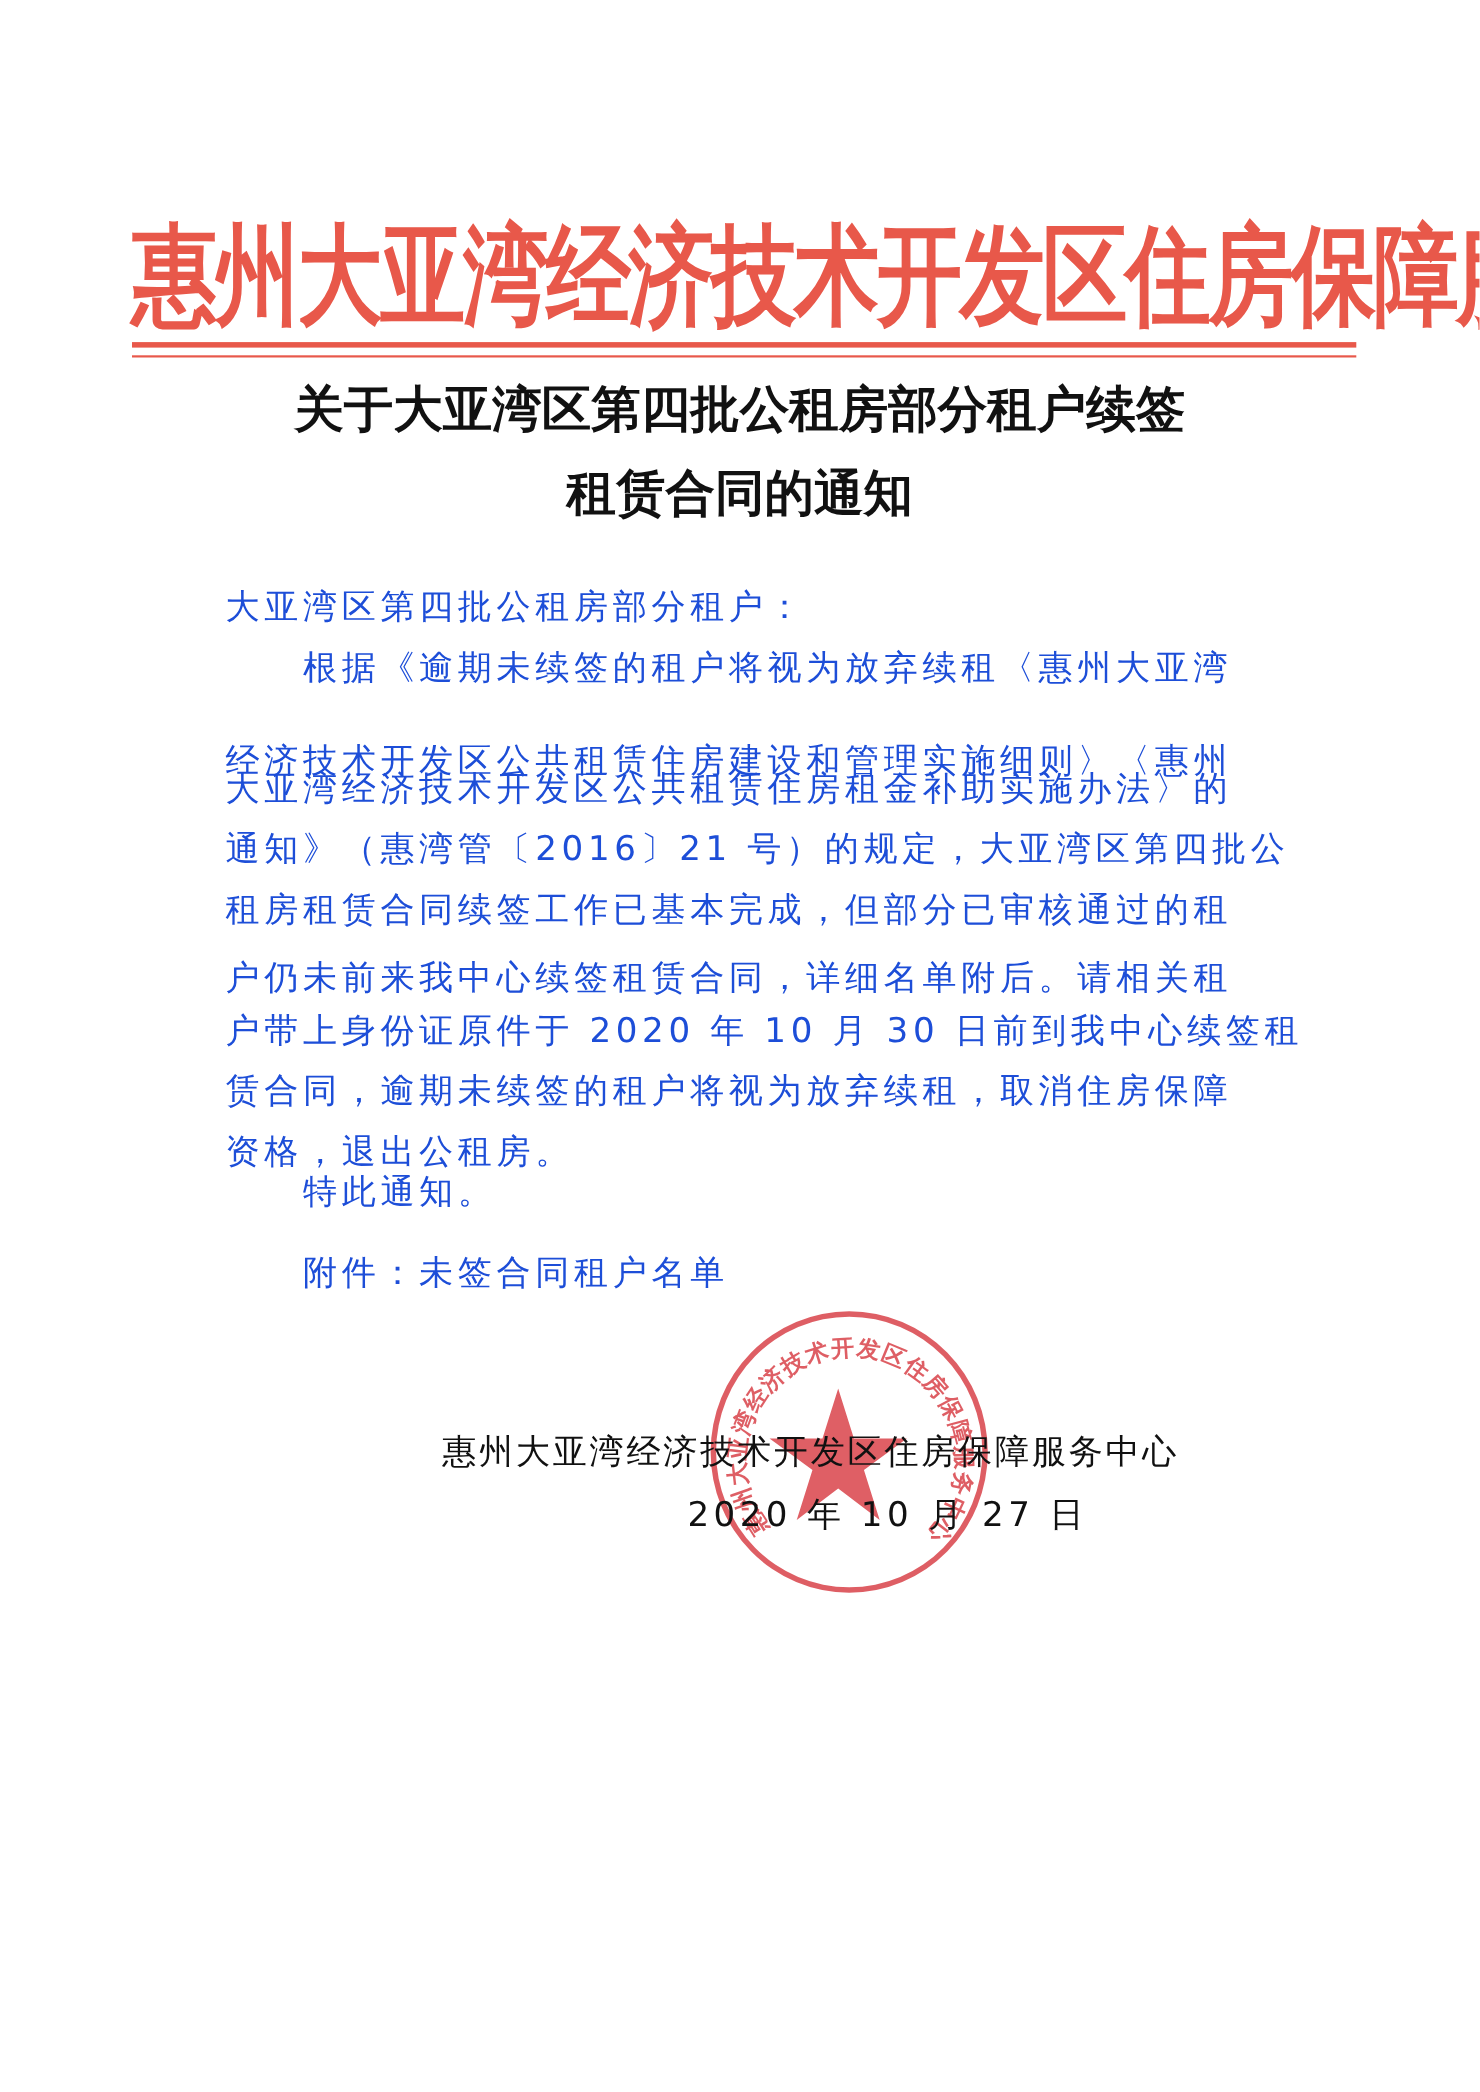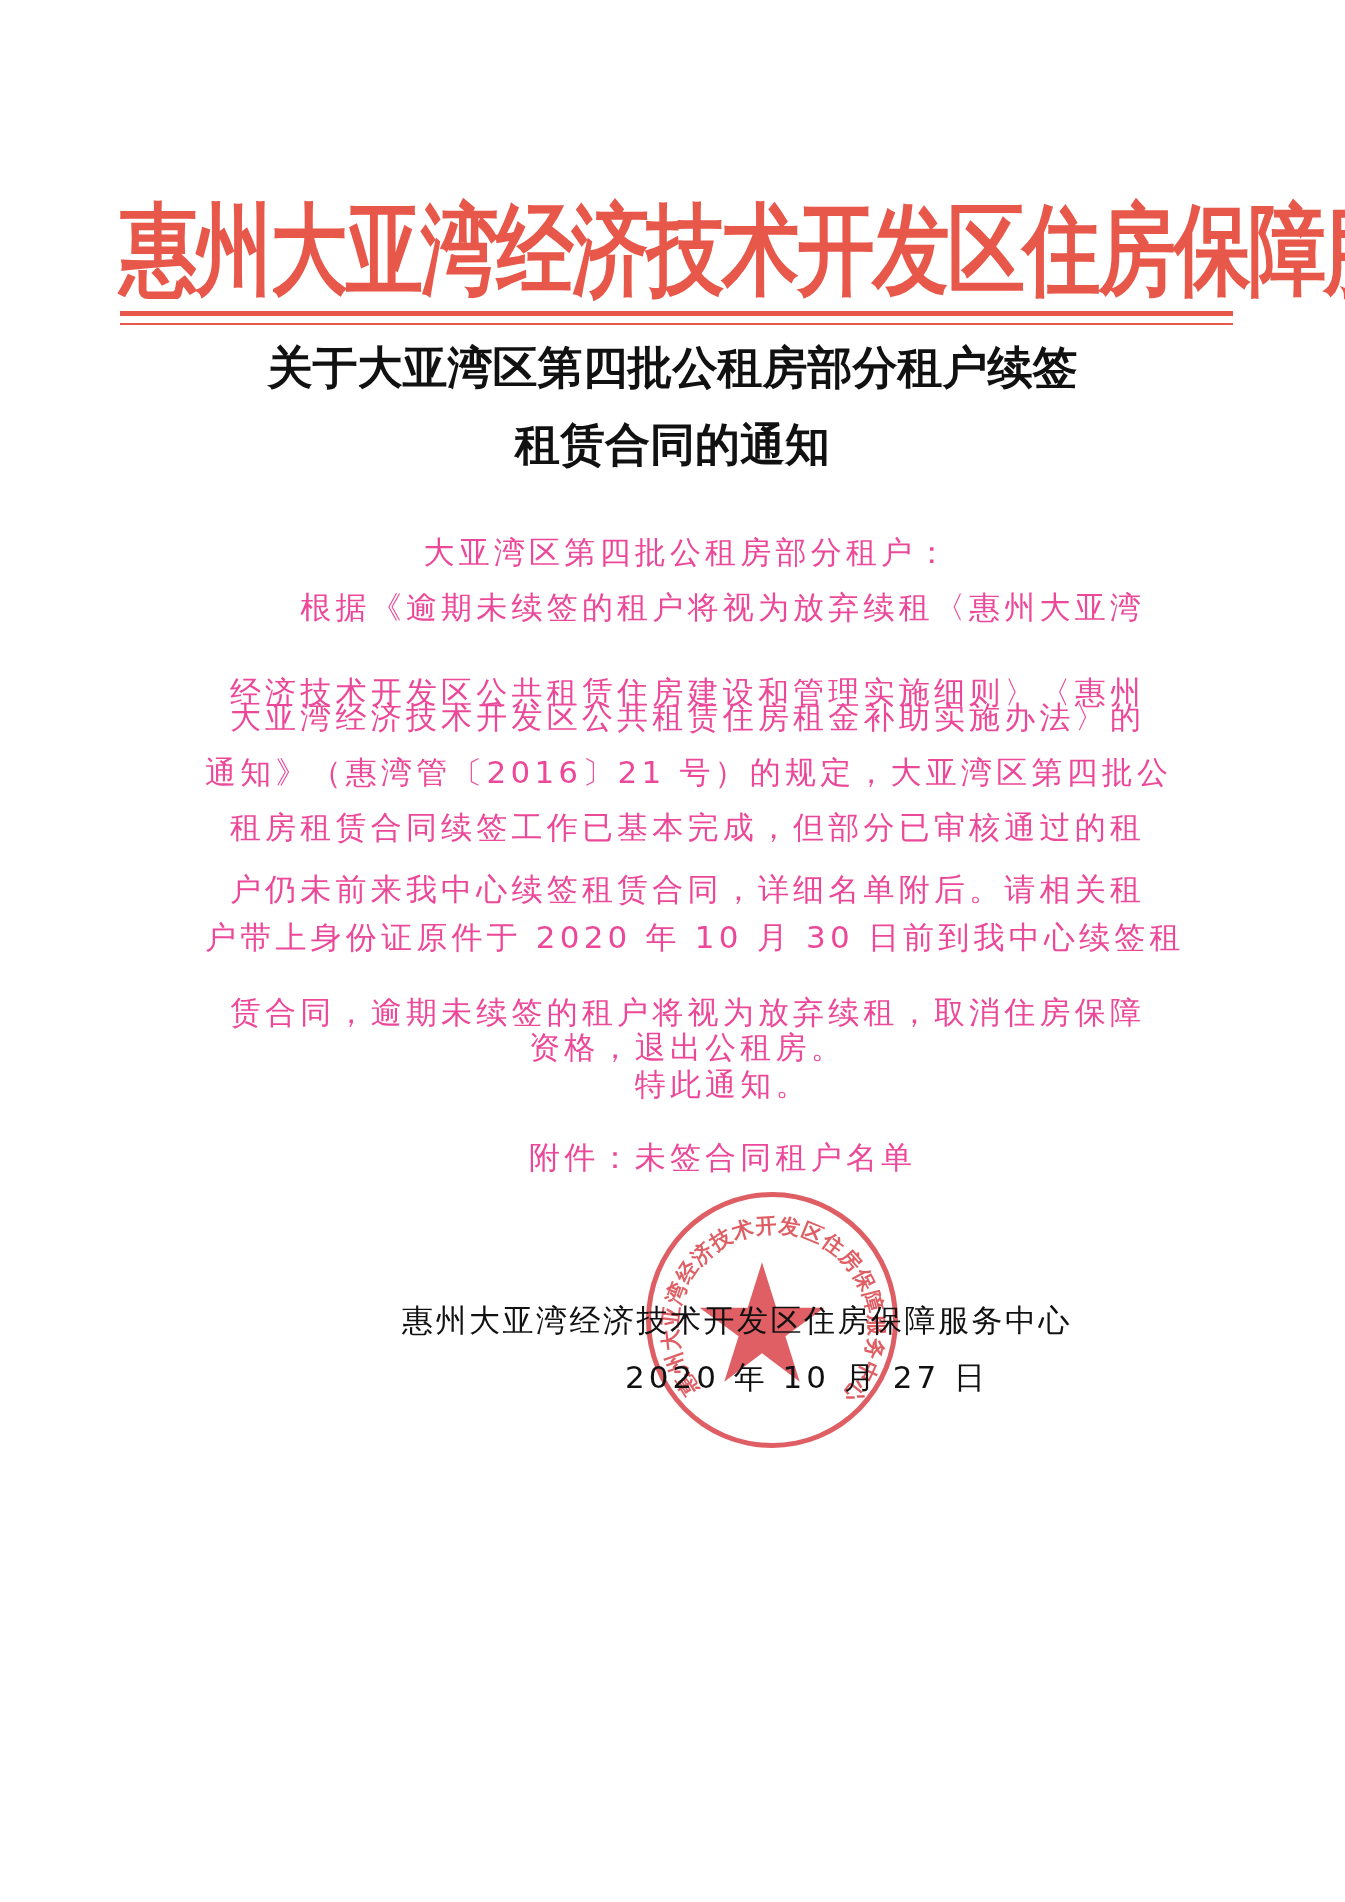--- a/index.html
+++ b/index.html
@@ -8,29 +8,28 @@
   .org-header {
     left:120px; top:196px; width:1115px; height:108px;
     color:#e8584a; font-family:"DejaVu Sans", sans-serif; font-weight:bold;
     font-size:84px; line-height:108px; letter-spacing:-2.2px;
     transform:scaleX(0.92) scaleY(1.18); transform-origin:left center; white-space:nowrap;
   }
   .rule-thick { left:120px; top:311px; width:1113px; height:5px; background:#e8584a; }
   .rule-thin  { left:120px; top:323px; width:1113px; height:2px; background:#e8584a; }
   .title {
     left:0; width:1345px; text-align:center; color:#111;
-    font-family:Liberation Mono, monospace; font-weight:bold; font-size:45px; line-height:50px;
+    font-family:Liberation Sans, sans-serif; font-weight:bold; font-size:45px; line-height:50px;
   }
   .t1 { top:347px; }
   .t2 { top:424px; }
   .body-line {
-    left:205px; width:965px; color:#ec4899; white-space:nowrap;
+    left:205px; width:965px; color:#1d4ed8; white-space:nowrap;
     font-family:"DejaVu Sans", sans-serif; font-size:31px; line-height:40px;
     letter-spacing:4.2px;
-    text-align:center;
   }
   .sig { color:#111; font-family:"DejaVu Sans", sans-serif; font-size:31px; line-height:40px; letter-spacing:2.5px; white-space:nowrap; }
   .stamp {
     left:646px; top:1192px; width:252px; height:256px; border-radius:50%;
     border:5px solid #d9434a; box-sizing:border-box; opacity:0.85;
   }
   .stamp-text {
     left:0; top:0; width:100%; height:100%;
   }
   .star { left:697px; top:1262px; width:130px; height:124px; }
@@ -47,21 +46,21 @@
 
 <div class="abs body-line" style="top:532px">大亚湾区第四批公租房部分租户：</div>
 
 <div class="abs body-line" style="top:587px">　　根据《逾期未续签的租户将视为放弃续租〈惠州大亚湾</div>
 <div class="abs body-line" style="top:672px">经济技术开发区公共租赁住房建设和管理实施细则〉〈惠州</div>
 <div class="abs body-line" style="top:697px">大亚湾经济技术开发区公共租赁住房租金补助实施办法〉的</div>
 <div class="abs body-line" style="top:752px">通知》（惠湾管〔2016〕21 号）的规定，大亚湾区第四批公</div>
 <div class="abs body-line" style="top:807px">租房租赁合同续签工作已基本完成，但部分已审核通过的租</div>
 <div class="abs body-line" style="top:869px">户仍未前来我中心续签租赁合同，详细名单附后。请相关租</div>
 <div class="abs body-line" style="top:917px">户带上身份证原件于 2020 年 10 月 30 日前到我中心续签租</div>
-<div class="abs body-line" style="top:992px">赁合同，逾期未续签的租户将视为放弃续租，取消住房保障</div>
+<div class="abs body-line" style="top:972px">赁合同，逾期未续签的租户将视为放弃续租，取消住房保障</div>
 <div class="abs body-line" style="top:1027px">资格，退出公租房。</div>
 
 <div class="abs body-line" style="top:1064px">　　特此通知。</div>
 <div class="abs body-line" style="top:1137px">　　附件：未签合同租户名单</div>
 
 <div class="abs stamp">
   <svg class="abs stamp-text" viewBox="0 0 252 256">
     <defs>
       <path id="arc" d="M 50 200 A 100 100 0 1 1 205 200"></path>
     </defs>

